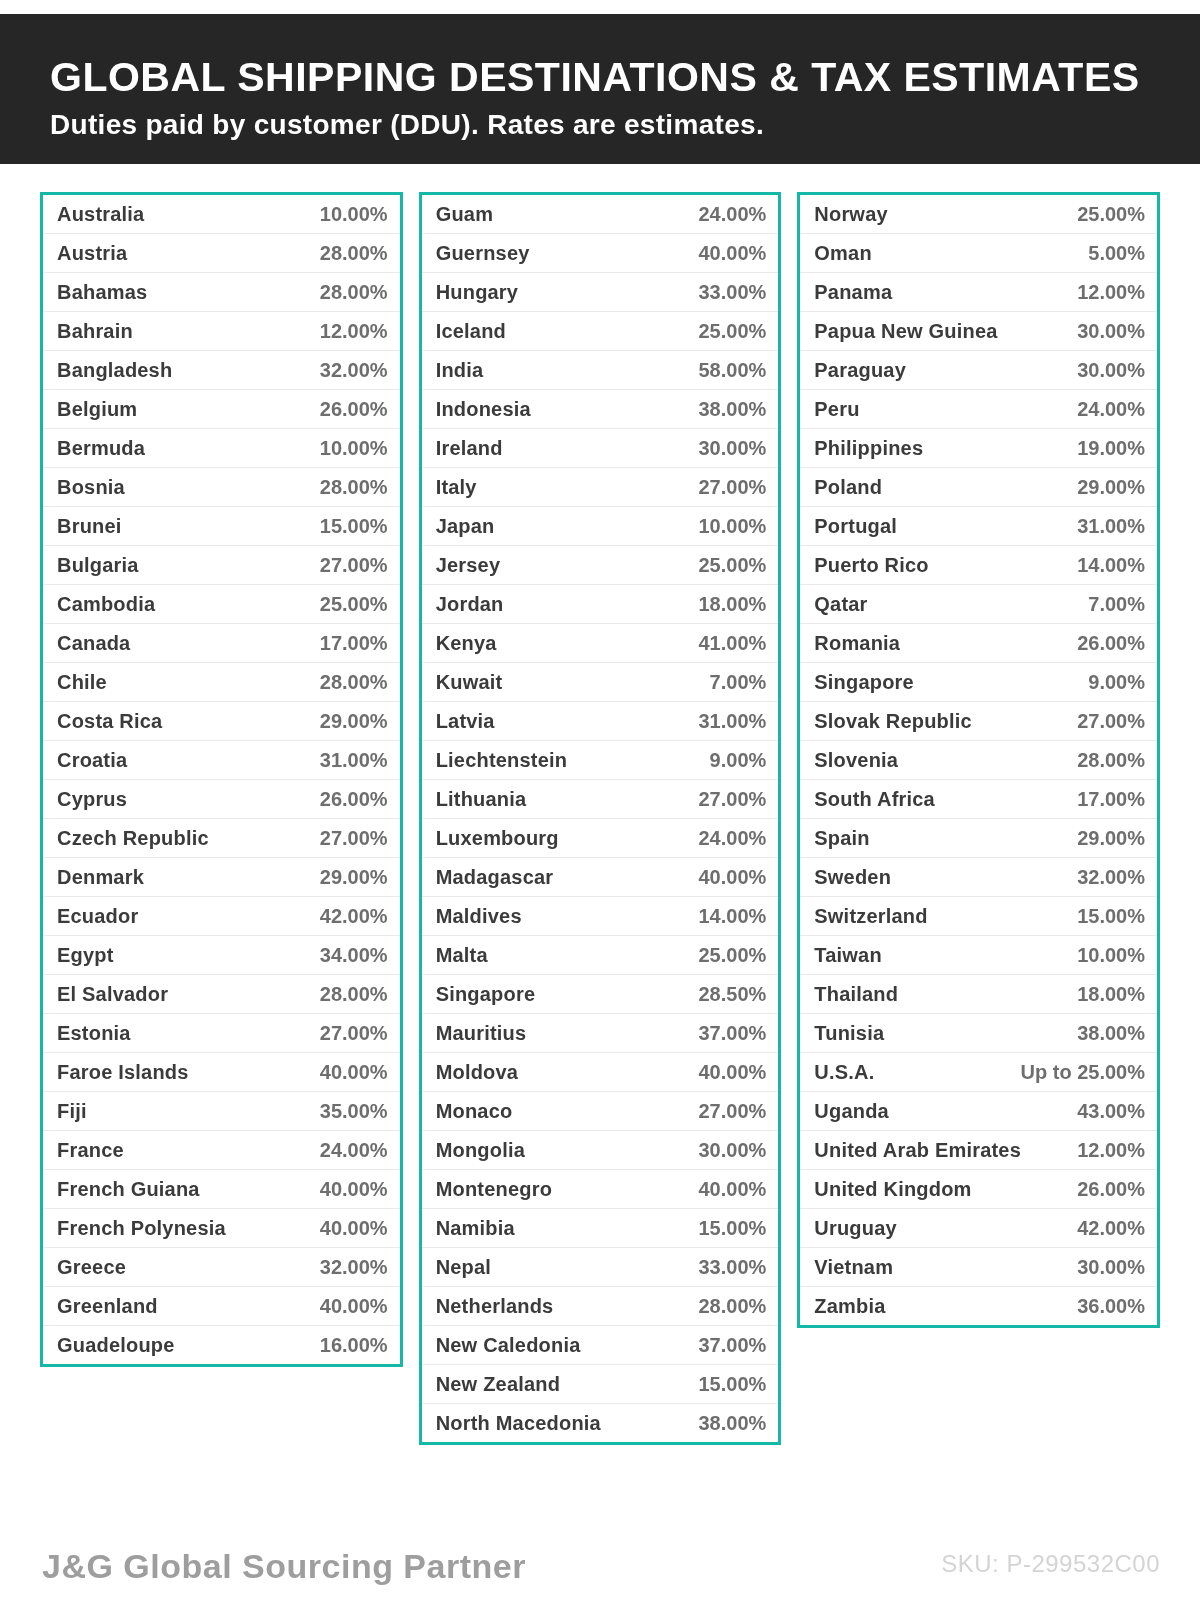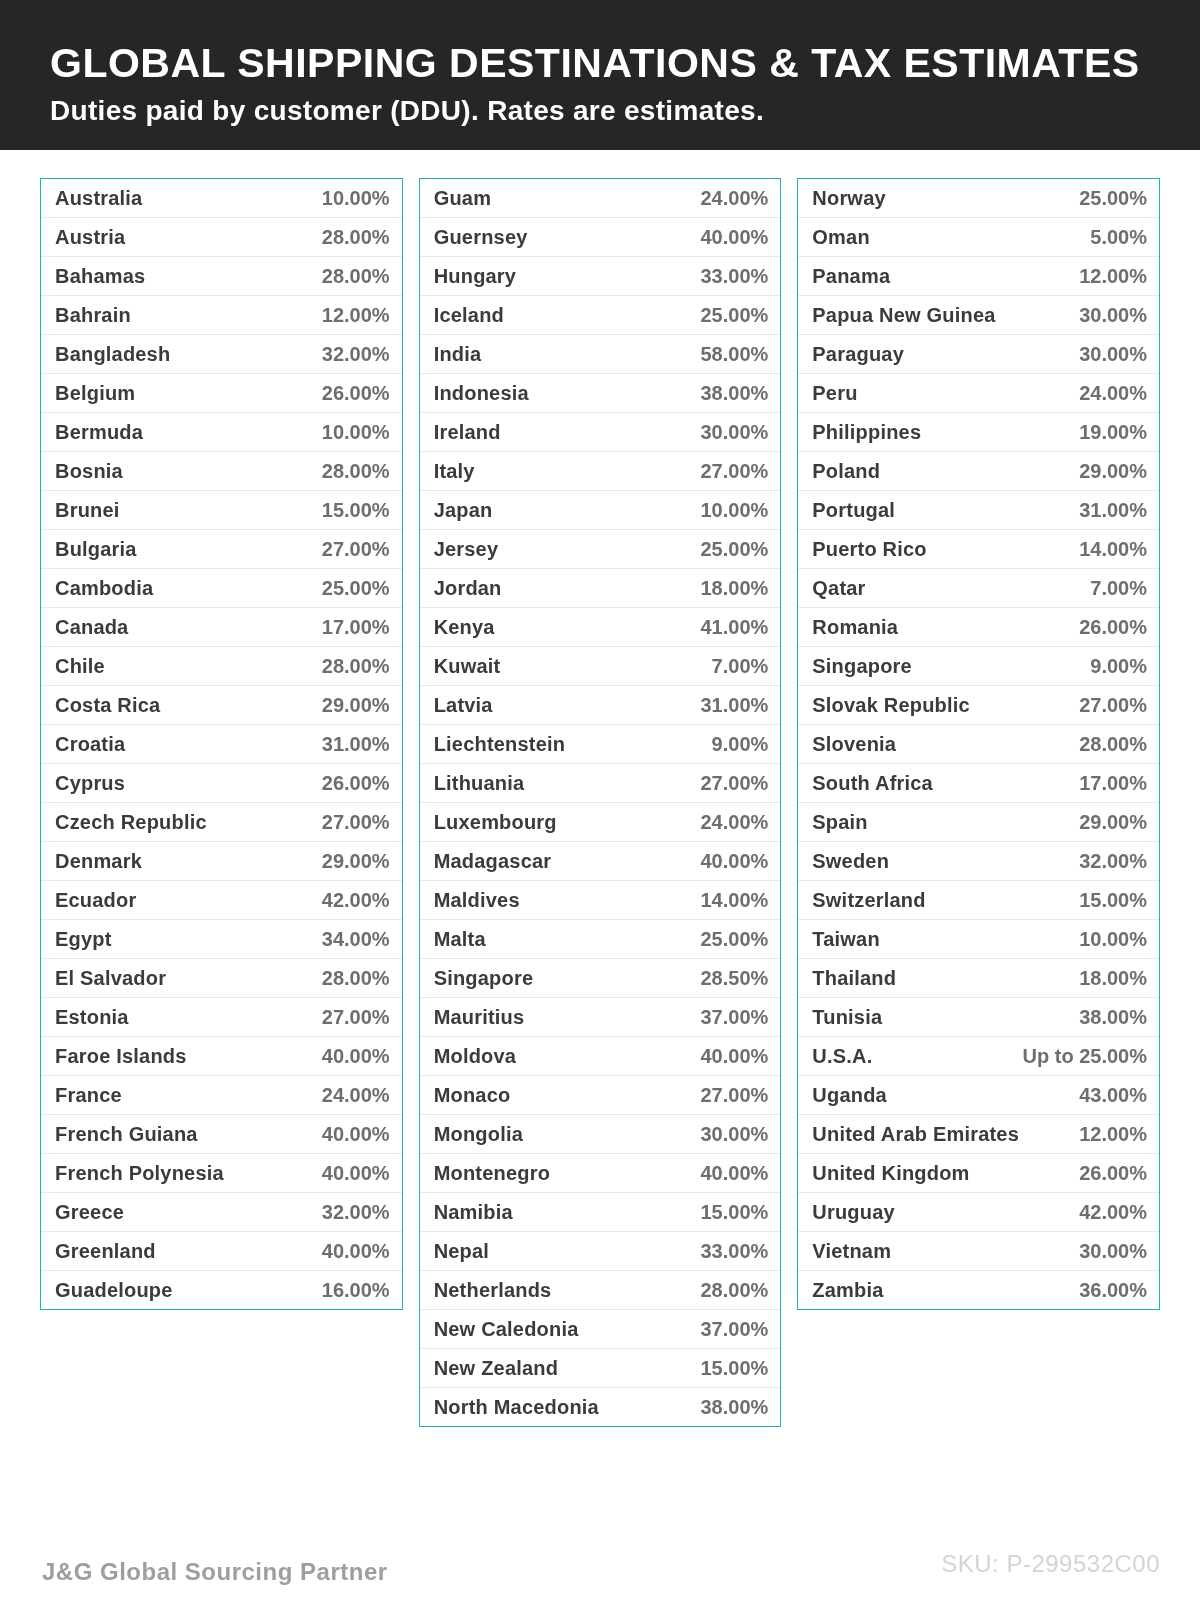--- a/index.html
+++ b/index.html
@@ -9,20 +9,21 @@
     position: relative;
     background: #ffffff;
     font-family: "Liberation Sans", sans-serif;
     overflow: hidden;
   }
   .header {
     background: #262626;
     height: 150px;
     box-sizing: border-box;
     padding: 42px 50px 0 50px;
+    margin-top: 14px;
   }
   .title {
     color: #ffffff;
     font-size: 41px;
     font-weight: bold;
     letter-spacing: 0.5px;
     line-height: 1.05;
     white-space: nowrap;
   }
   .subtitle {
@@ -33,21 +34,21 @@
     letter-spacing: 0.3px;
   }
   .content {
     display: grid;
     grid-template-columns: repeat(3, 1fr);
     gap: 16px;
     padding: 28px 40px 0 40px;
     align-items: start;
   }
   .col {
-    border: 1px solid #14b8a6;
+    border: 3px solid #14b8a6;
     background: #ffffff;
   }
   .row {
     display: flex;
     justify-content: space-between;
     align-items: center;
     height: 38px;
     padding: 0 12px 0 14px;
     border-top: 1px solid #e9e9e9;
   }
@@ -70,21 +71,21 @@
     position: absolute;
     left: 0;
     right: 0;
     bottom: 0;
     padding: 0 40px 14px 42px;
     display: flex;
     justify-content: space-between;
     align-items: flex-end;
   }
   .brand {
-    font-size: 24px;
+    font-size: 34px;
     font-weight: bold;
     color: #9e9e9e;
     letter-spacing: 0.5px;
   }
   .sku {
     font-size: 24px;
     font-weight: normal;
     color: #d4d4d4;
     margin-bottom: 8px;
     letter-spacing: 0.5px;
@@ -186,20 +187,24 @@
       </div>
       <div class="row">
         <span class="country">Estonia</span>
         <span class="rate">27.00%</span>
       </div>
       <div class="row">
         <span class="country">Faroe Islands</span>
         <span class="rate">40.00%</span>
       </div>
       <div class="row">
+        <span class="country">Fiji</span>
+        <span class="rate">35.00%</span>
+      </div>
+      <div class="row">
         <span class="country">France</span>
         <span class="rate">24.00%</span>
       </div>
       <div class="row">
         <span class="country">French Guiana</span>
         <span class="rate">40.00%</span>
       </div>
       <div class="row">
         <span class="country">French Polynesia</span>
         <span class="rate">40.00%</span>

